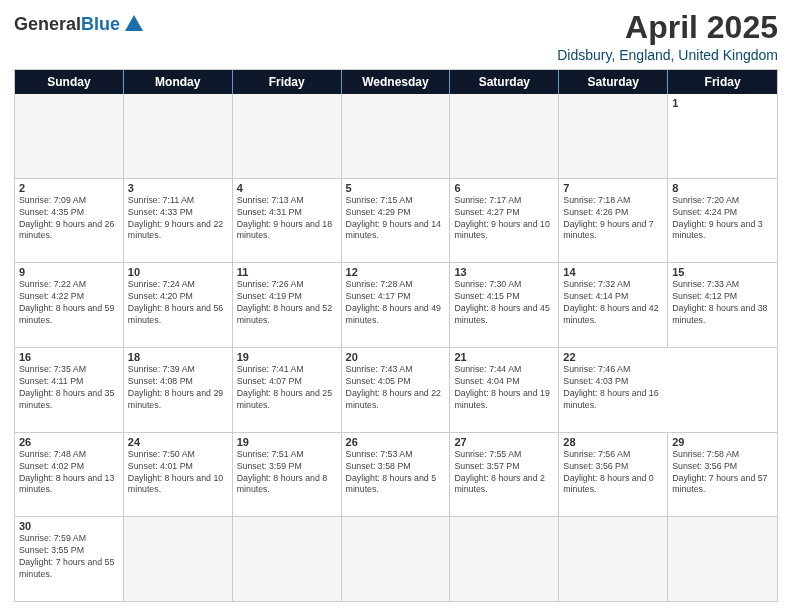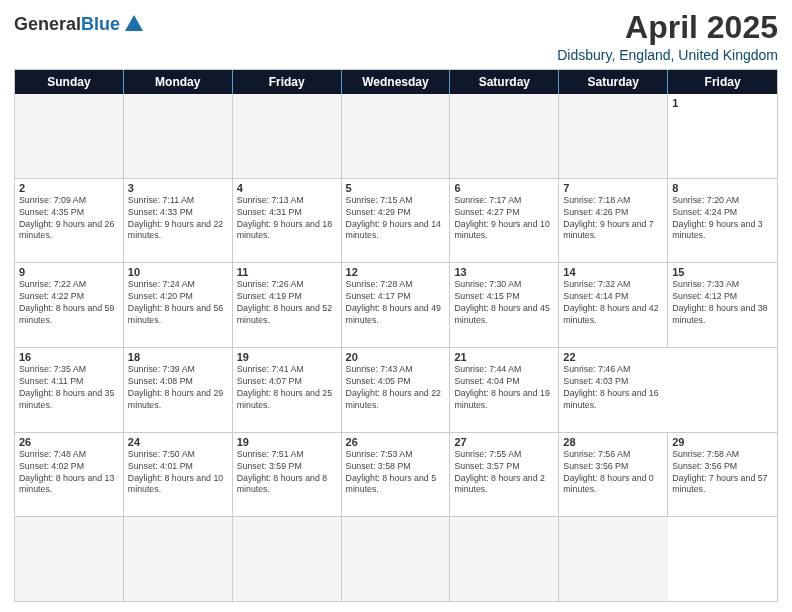--- a/index.html
+++ b/index.html
@@ -271,20 +271,24 @@
           <div class="cal-cell">
             <div class="day-number">28</div>
             <div class="day-info">Sunrise: 7:56 AM<br>Sunset: 3:56 PM<br>Daylight: 8 hours and 0 minutes.</div>
           </div>
           <div class="cal-cell">
             <div class="day-number">29</div>
             <div class="day-info">Sunrise: 7:58 AM<br>Sunset: 3:56 PM<br>Daylight: 7 hours and 57 minutes.</div>
           </div>
         </div>
         <div class="cal-row">
+          <div class="cal-cell">
+            <div class="day-number">30</div>
+            <div class="day-info">Sunrise: 7:59 AM<br>Sunset: 3:55 PM<br>Daylight: 7 hours and 55 minutes.</div>
+          </div>
           <div class="cal-cell empty"></div>
           <div class="cal-cell empty"></div>
           <div class="cal-cell empty"></div>
           <div class="cal-cell empty"></div>
           <div class="cal-cell empty"></div>
           <div class="cal-cell empty"></div>
         </div>
       </div>
   </div>
 </div>

